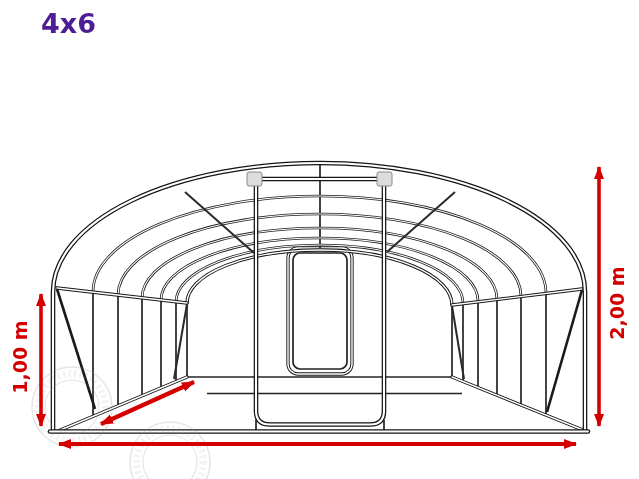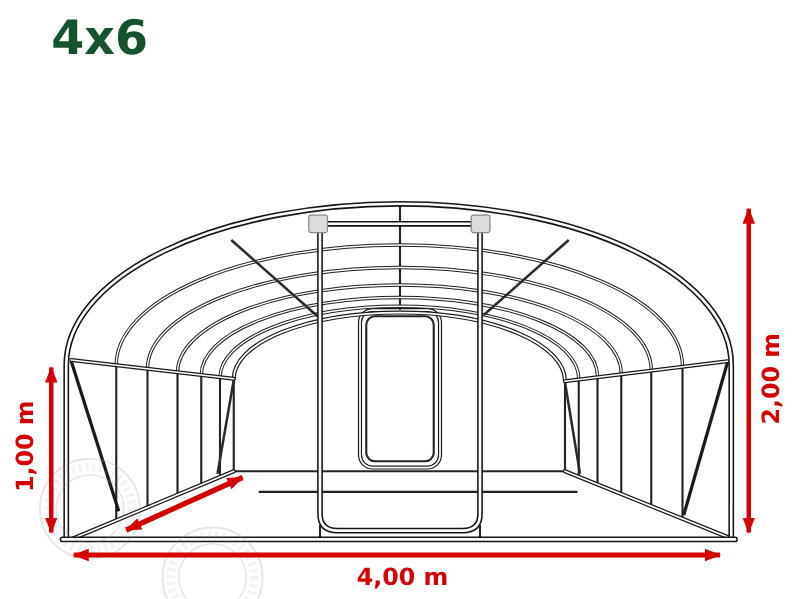--- a/index.html
+++ b/index.html
@@ -10,21 +10,21 @@
   }
   html,body{margin:0;padding:0;background:#fff;}
   .stage{
     position:relative;width:639px;height:479px;
     background:var(--background);overflow:hidden;
     font-family:"Liberation Sans", sans-serif;
   }
   .title{
     position:absolute;left:41px;top:8px;
     font-family:"DejaVu Sans", sans-serif;
-    font-size:38px;font-weight:700;color:#14532d;letter-spacing:0px;
+    font-size:27px;font-weight:700;color:#4c1d95;letter-spacing:0px;
   }
   .dim-label{
     position:absolute;color:var(--dimension);
     font-family:"DejaVu Sans", sans-serif;
     font-size:19px;font-weight:700;white-space:nowrap;
   }
   .dim-label.rot{transform:translate(-50%,-50%) rotate(-90deg);}
   .dim-label.ctr{transform:translateX(-50%);}
   svg{position:absolute;left:0;top:0;}
   
@@ -165,15 +165,14 @@
       <path class="dim" stroke-width="4" marker-start="url(#ah)" marker-end="url(#ah)" d="M59,444 L576,444"></path>
       <path class="dim" stroke-width="4.2" marker-start="url(#ah)" marker-end="url(#ah)" d="M101,424 L194,382"></path>
     </g>
   </svg>
 
   <div class="dim-label rot" style="left:20px;top:357px;">1,00 m</div>
 
   <div class="dim-label rot" style="left:617px;top:303px;">2,00 m</div>
 
 
-  <div class="dim-label ctr" style="left:322px;top:451px;">4,00 m</div>
 
 </div>
 
 </body></html>

